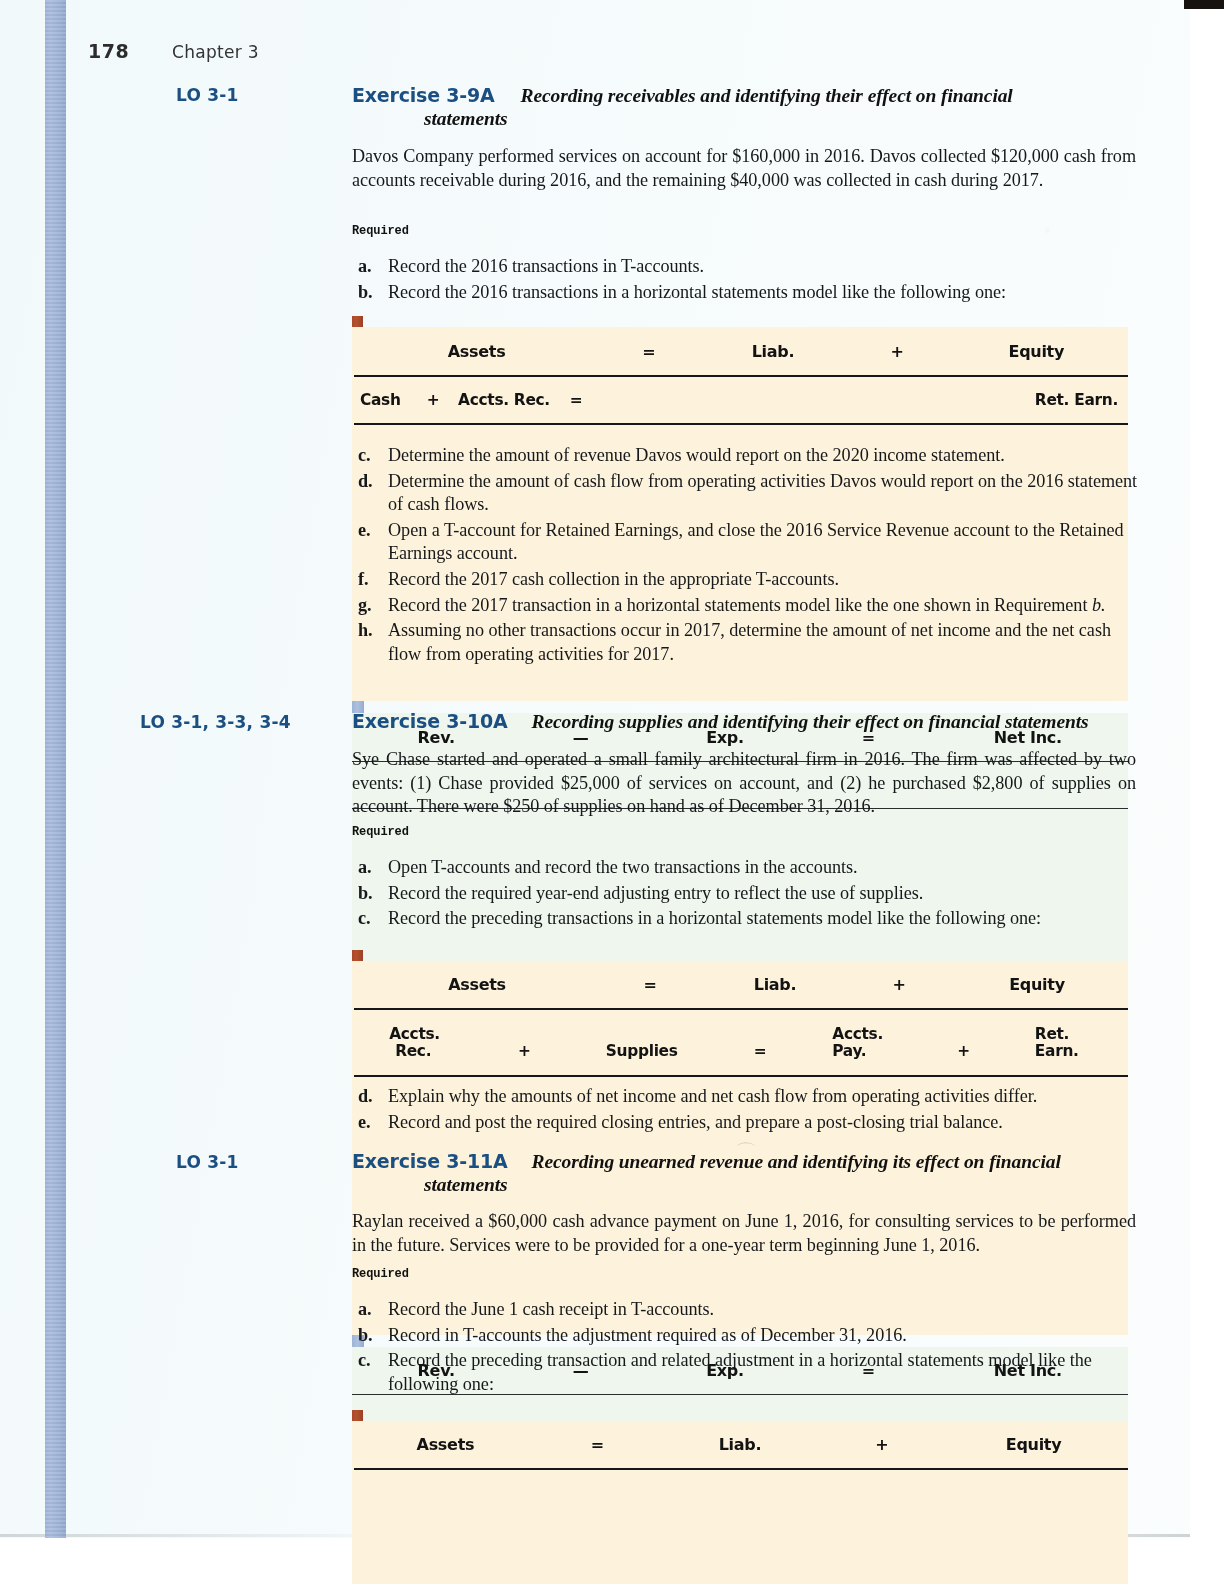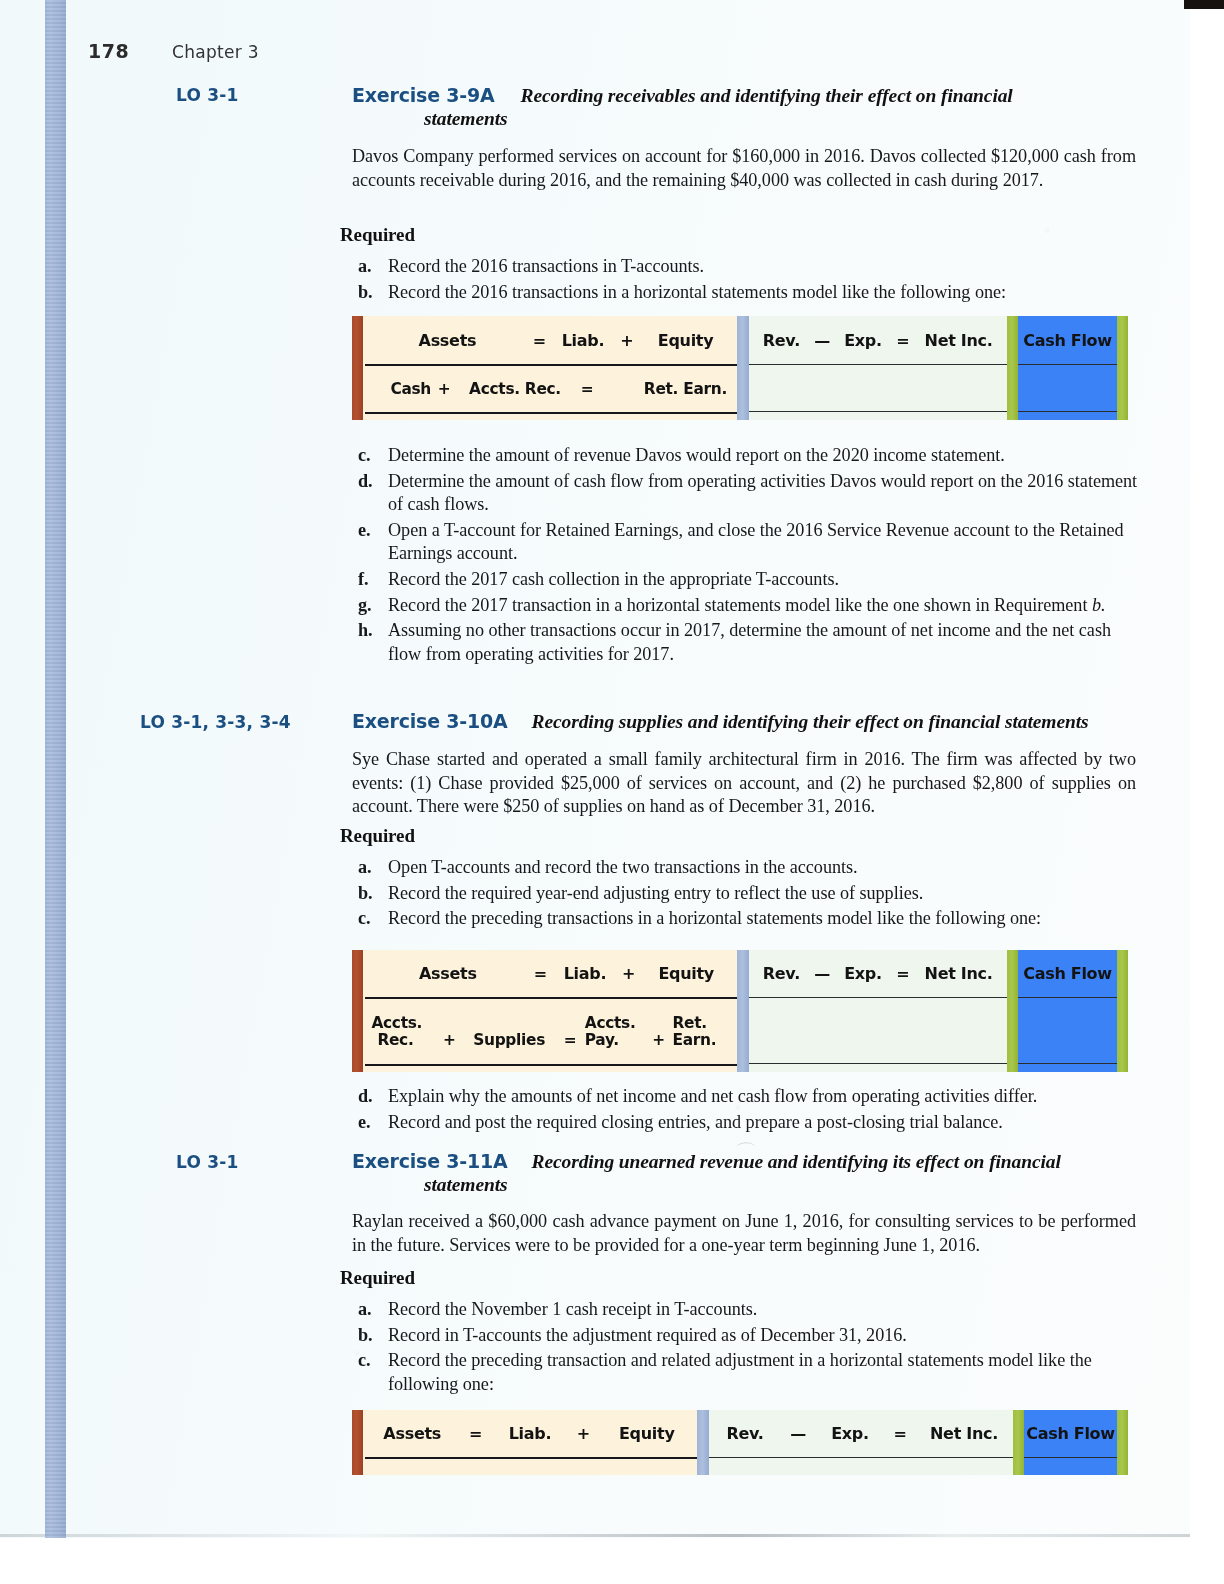--- a/index.html
+++ b/index.html
@@ -132,24 +132,24 @@
     font-family: "Liberation Serif", serif;
     font-size: 18.2px;
     line-height: 23.5px;
     color: #16181a;
     text-align: justify;
     letter-spacing: -.05px;
   }
 
   .required {
     position: absolute;
-    left: 340px;
-    font-family: Liberation Serif, serif;
+    left: 352px;
+    font-family: Liberation Mono, monospace;
     font-weight: bold;
-    font-size: 19px;
+    font-size: 12px;
     color: #111;
     letter-spacing: -.1px;
   }
 
   .req-list {
     position: absolute;
     left: 352px;
     width: 790px;
   }
   .req-item {
@@ -171,20 +171,21 @@
   }
   .req-item i { font-style: italic; }
 
   
   .hsm {
     position: absolute;
     left: 352px;
     width: 776px;
     display: flex;
     align-items: stretch;
+    flex-direction: column;
   }
   .hsm .barL {
     width: 11px;
     background: linear-gradient(90deg,#a84a2c 0%, #b4522f 40%, #9c4024 100%);
     flex: 0 0 11px;
   }
   .hsm .barB {
     width: 12px;
     background: linear-gradient(90deg,#9db4d6 0%,#adc0de 45%,#95abd0 100%);
     flex: 0 0 12px;
@@ -288,21 +289,21 @@
     <div class="sec sec-bs" style="flex:0 0 374px;">
       <div class="hsm-row hdr" style="height:48px; padding:0 8px;">
         <span style="flex:0 0 150px; text-align:center;">Assets</span>
         <span style="flex:0 0 28px; text-align:center;">=</span>
         <span style="flex:0 0 54px; text-align:center;">Liab.</span>
         <span style="flex:0 0 28px; text-align:center;">+</span>
         <span style="flex:0 0 84px; text-align:center;">Equity</span>
       </div>
       <div class="rule" style="margin:0 0 0 2px;"></div>
       <div class="hsm-row sub" style="height:46px; padding:0 8px;">
-        <span style="flex:0 0 60px; text-align:right;">Cash</span>
+        <span style="flex:0 0 60px; text-align:left;">Cash</span>
         <span style="flex:0 0 26px; text-align:center;">+</span>
         <span style="flex:0 0 116px; text-align:center;">Accts. Rec.</span>
         <span style="flex:0 0 28px; text-align:center;">=</span>
         <span style="flex:1 1 auto; text-align:right; padding-right:2px;">Ret. Earn.</span>
       </div>
       <div class="rule" style="margin:0 0 0 2px;"></div>
     </div>
 
     <div class="barB"></div>
 
@@ -471,21 +472,21 @@
 
   <div class="ghost-mark" style="left:735px; top:1138px;">⌒</div>
 
   <div class="body-para" style="top:1210px;">Raylan received a $60,000 cash advance payment on June 1, 2016, for consulting services to be performed in the future. Services were to be provided for a one-year term beginning June 1, 2016.</div>
 
   <div class="required" style="top:1267px;">Required</div>
 
   <div class="req-list" style="top:1298px;">
     <div class="req-item">
       <span class="mk">a.</span>
-      <span>Record the November 1 cash receipt in T-accounts.</span>
+      <span>Record the June 1 cash receipt in T-accounts.</span>
     </div>
     <div class="req-item">
       <span class="mk">b.</span>
       <span>Record in T-accounts the adjustment required as of December 31, 2016.</span>
     </div>
     <div class="req-item">
       <span class="mk">c.</span>
       <span>Record the preceding transaction and related adjustment in a horizontal statements model like the following one:</span>
     </div>
   </div>

